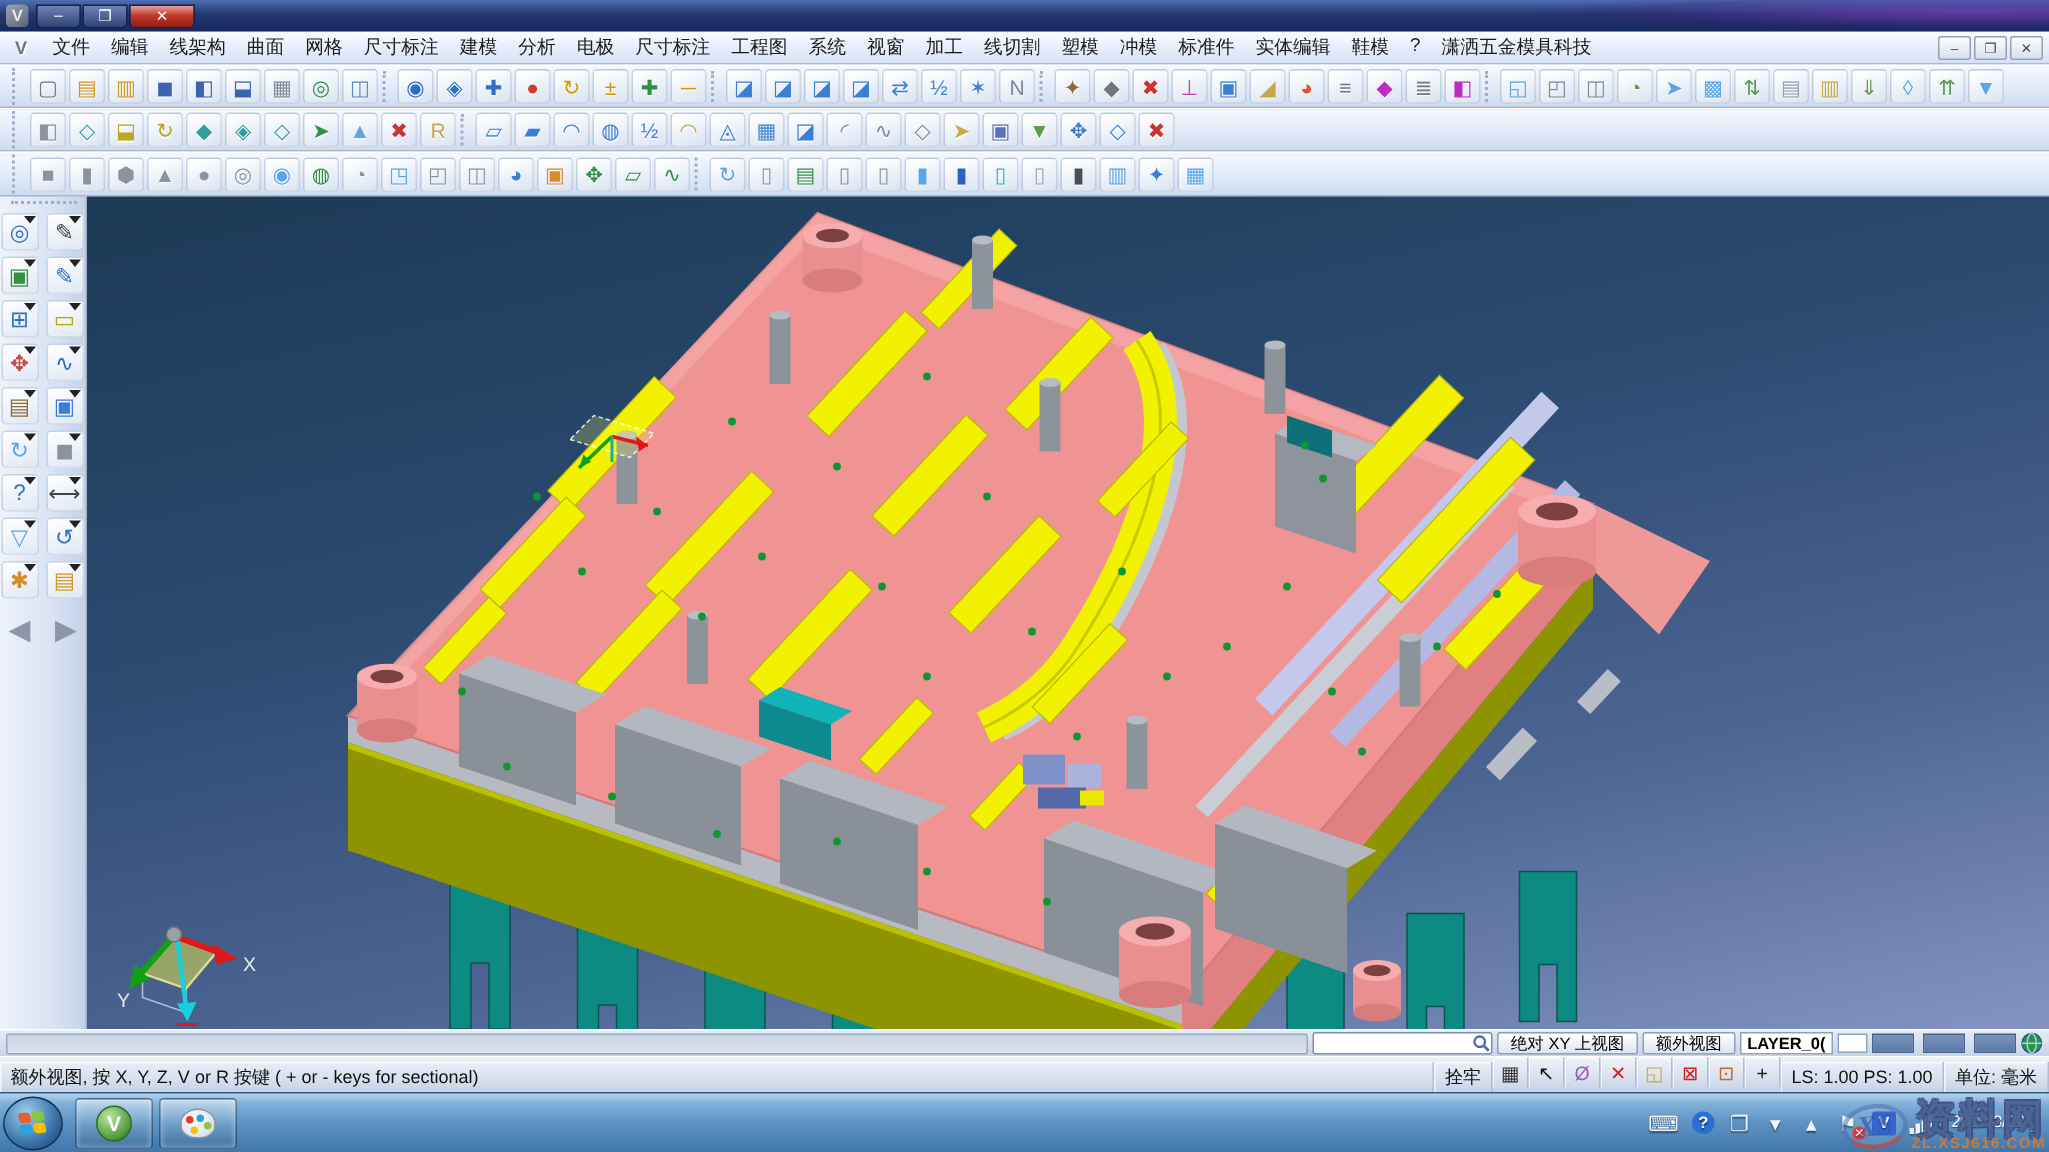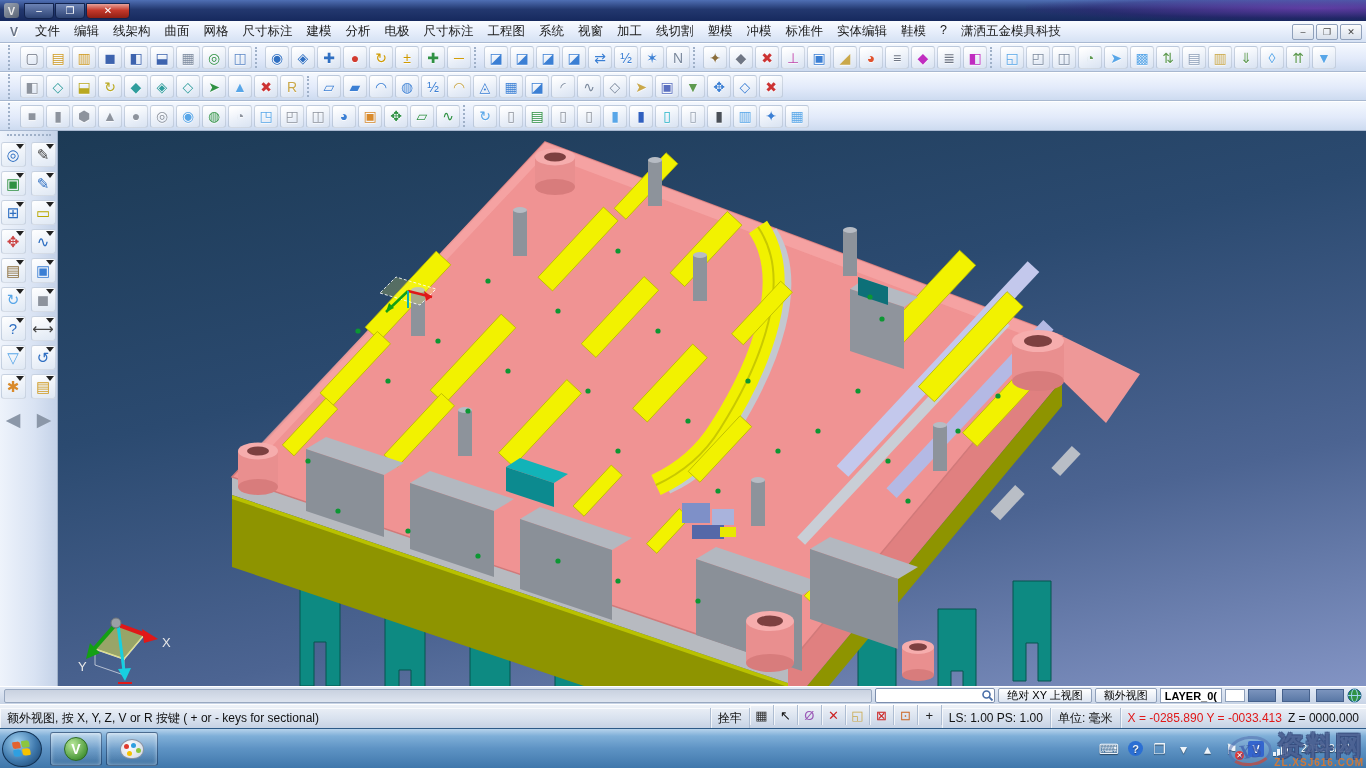--- a/index.html
+++ b/index.html
@@ -561,24 +561,20 @@
         <span class="seg sicon" style="color: rgb(17, 17, 17);">↖</span>
         <span class="seg sicon" style="color: rgb(155, 89, 182);">Ø</span>
         <span class="seg sicon" style="color: rgb(204, 34, 34);">✕</span>
         <span class="seg sicon" style="color: rgb(202, 168, 74);">◱</span>
         <span class="seg sicon" style="color: rgb(204, 34, 34);">⊠</span>
         <span class="seg sicon" style="color: rgb(204, 102, 34);">⊡</span>
         <span class="seg sicon" style="color: rgb(34, 34, 34);">+</span>
       </div>
     <div class="seg">LS: 1.00 PS: 1.00</div>
     <div class="seg">单位: 毫米</div>
-    <div class="seg" style="border-right:none;">
-      <span class="coordX">X = -0285.890 Y = -0033.413</span>
-      <span class="coordZ">Z = 0000.000</span>
-    </div>
   </div>
 
   <div class="taskbar">
     <div class="orb">
       <div class="flag">
           <span class="f1"></span>
           <span class="f2"></span>
           <span class="f3"></span>
           <span class="f4"></span>
         </div>

